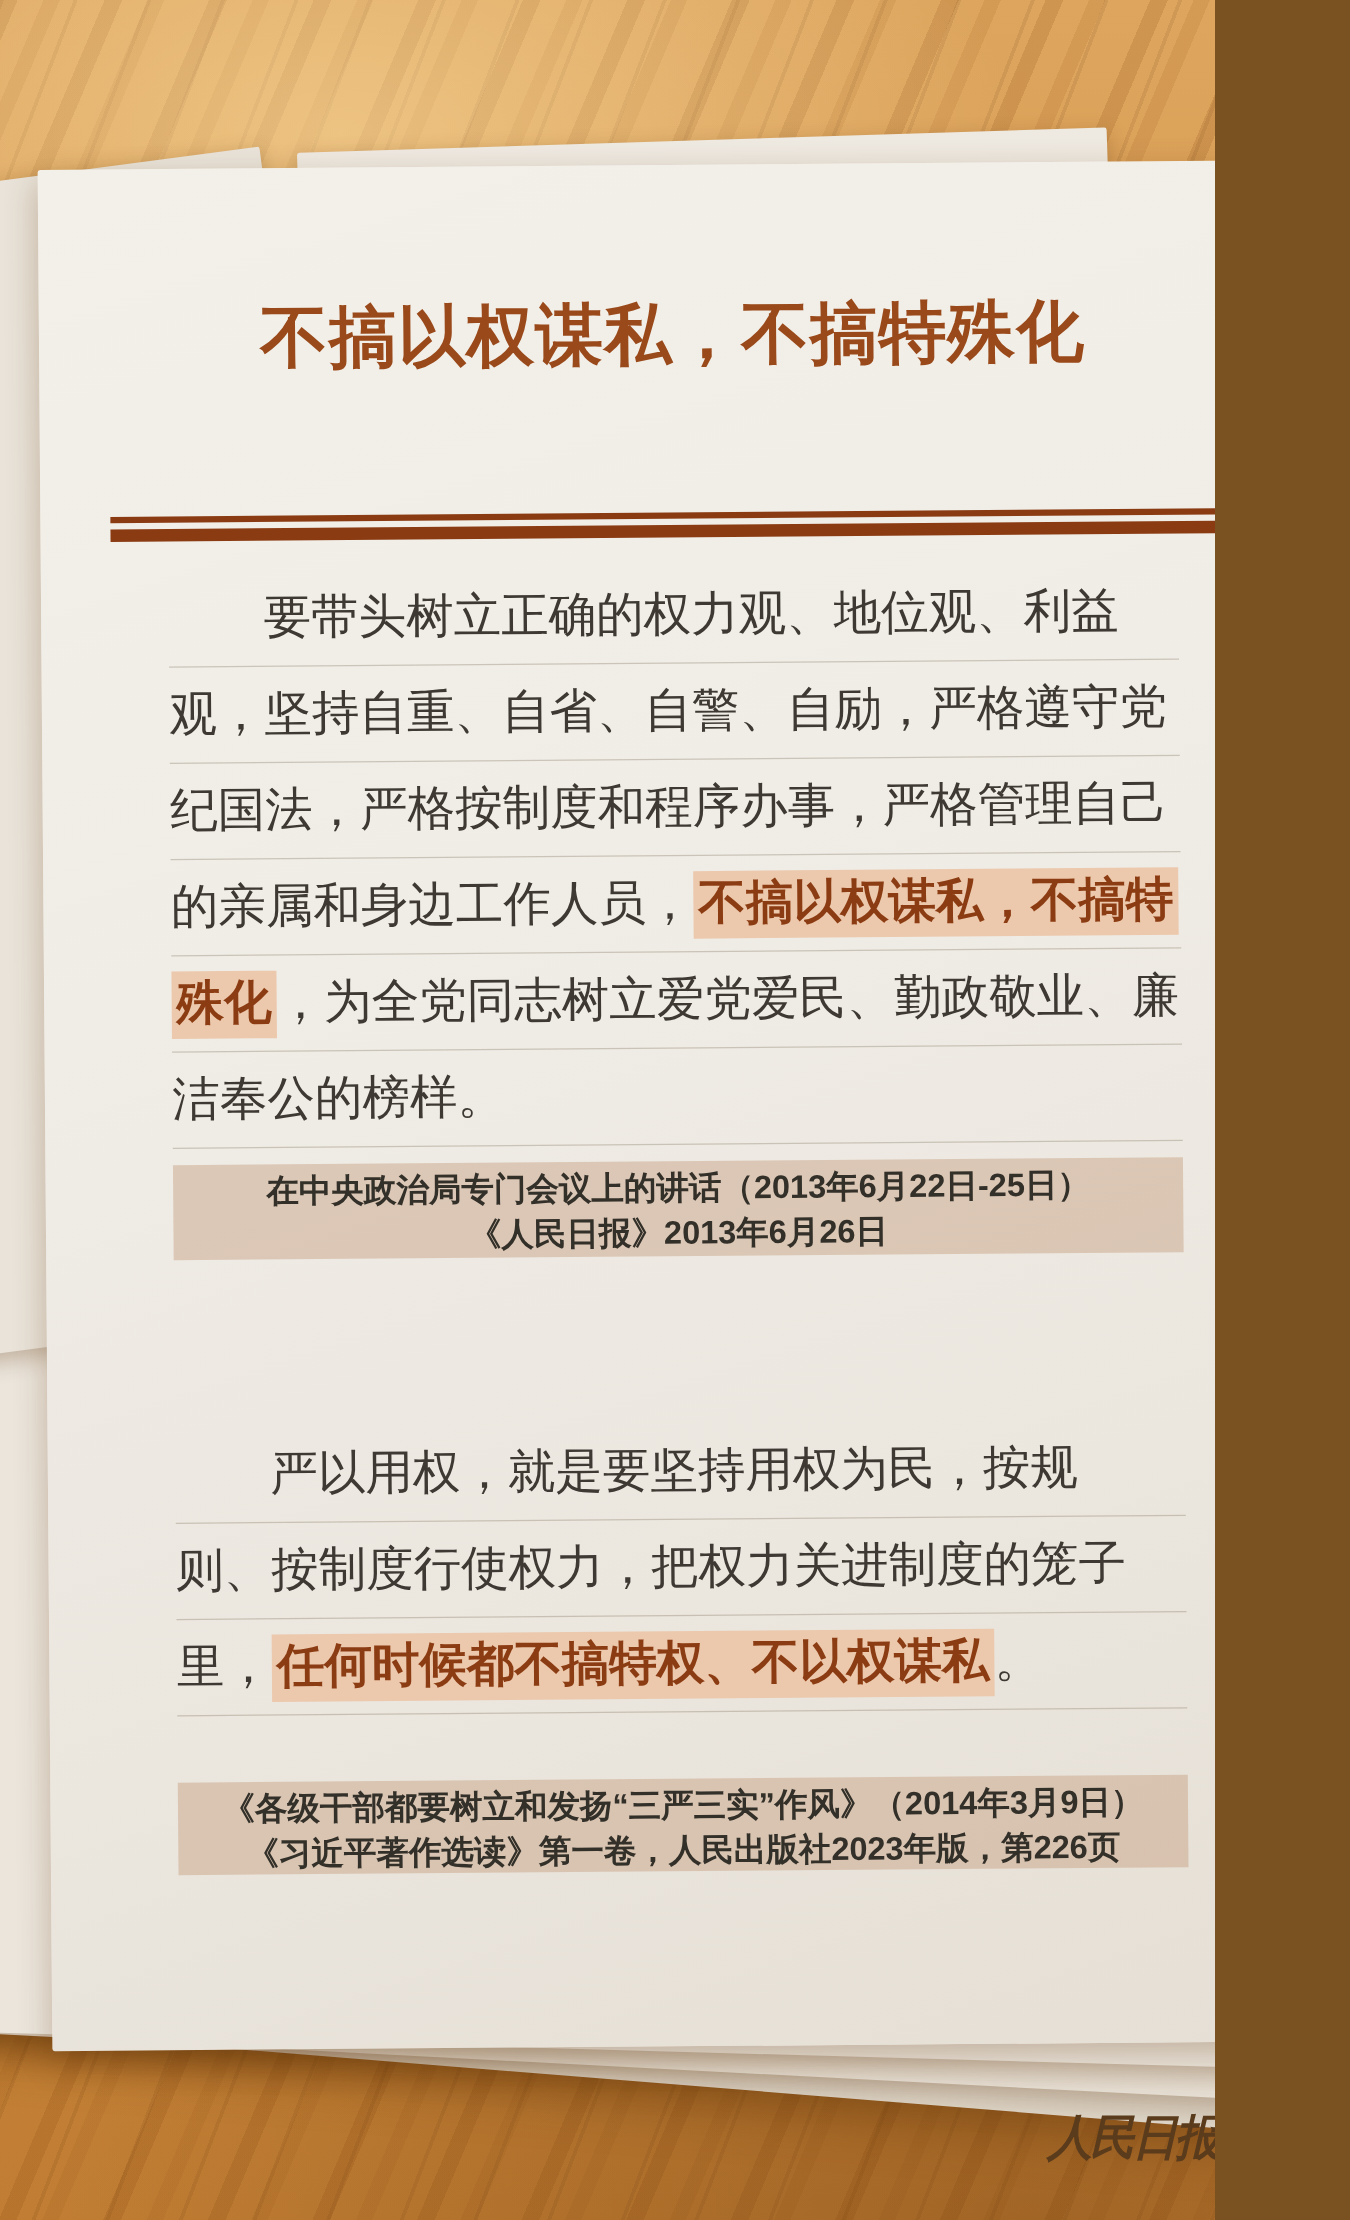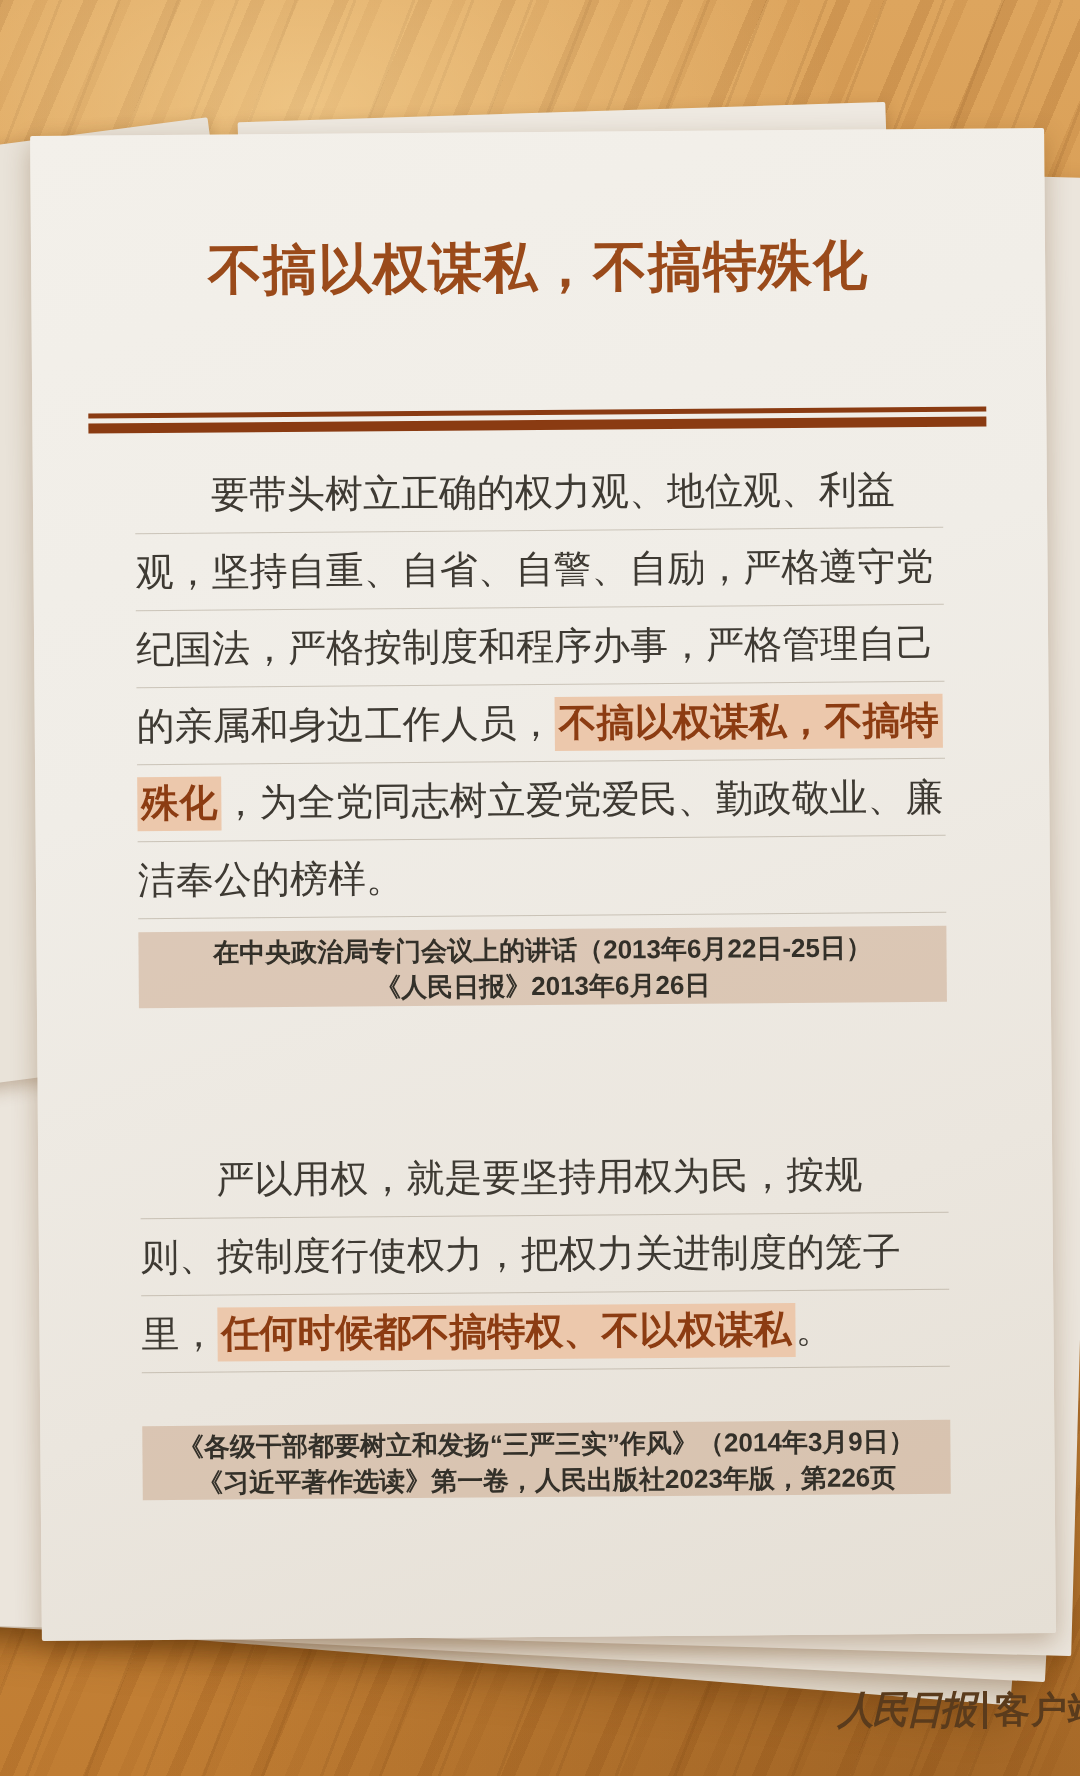--- a/index.html
+++ b/index.html
@@ -1,17 +1,17 @@
 <!DOCTYPE html>
 <html><head>
 <meta charset="utf-8">
 <style>
   html,body{margin:0;padding:0;background:#7a5222;}
   .canvas{
-    position:relative;width:1080px;height:1776px;overflow:hidden;
+    position:relative;width:972px;height:1776px;overflow:hidden;
     font-family:"Liberation Sans","DejaVu Sans",sans-serif;
   }
   
   .wood{
     position:absolute;inset:0;
     background:
       radial-gradient(900px 500px at 28% 6%, rgba(255,228,170,0.50), rgba(255,228,170,0) 60%),
       radial-gradient(1200px 700px at 85% 100%, rgba(90,45,5,0.30), rgba(90,45,5,0) 65%),
       repeating-linear-gradient(113deg,
         rgba(128,66,12,0.16) 0 13px, rgba(128,66,12,0) 13px 32px,

